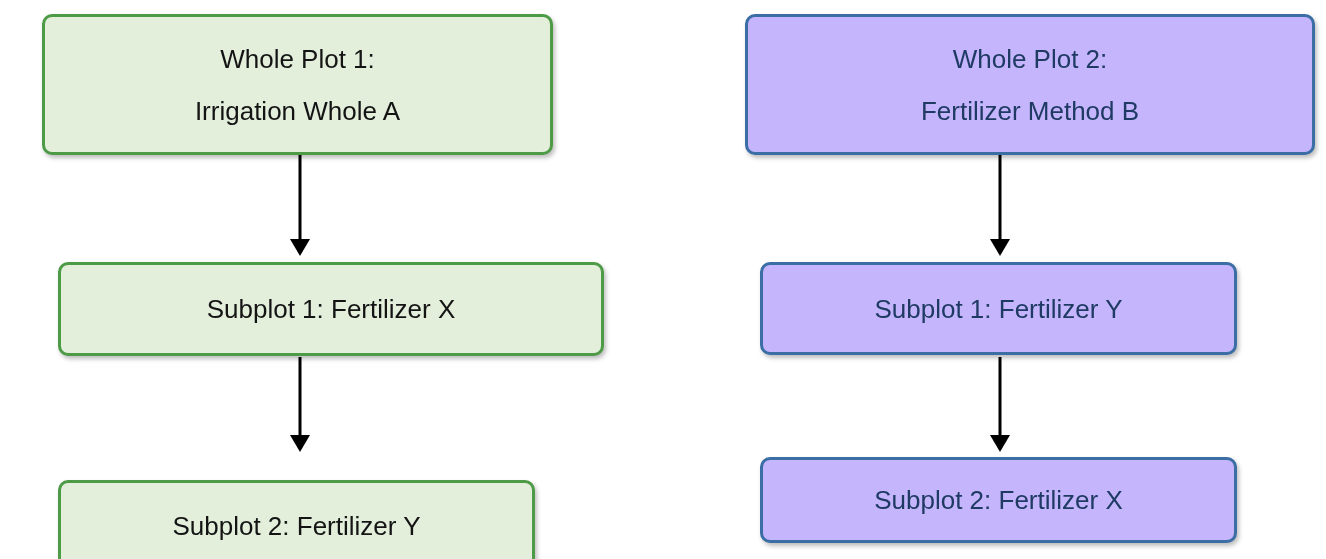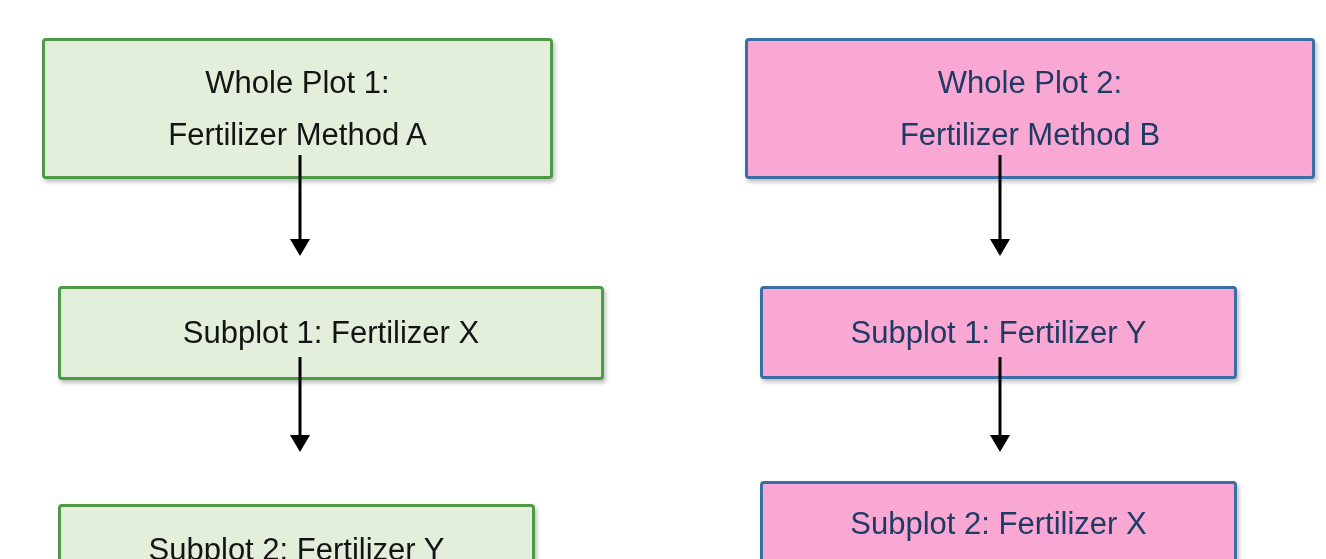--- a/index.html
+++ b/index.html
@@ -11,37 +11,36 @@
     position: relative;
     width: 1326px;
     height: 559px;
     background: #ffffff;
     overflow: hidden;
     font-family: "Liberation Sans", "DejaVu Sans", sans-serif;
   }
   .box {
     position: absolute;
     box-sizing: border-box;
-    border-radius: 4px;
+    border-radius: 10px;
     display: flex;
     align-items: center;
     justify-content: center;
     text-align: center;
-    font-size: 31px;
+    font-size: 26px;
     box-shadow: 2px 3px 4px rgba(110,110,110,0.45);
-    margin-top: 24px;
   }
   .box .label { line-height: 52px; }
   .green {
     background: #e3efdb;
     border: 3px solid #4e9b47;
     color: #141414;
   }
   .blue {
-    background: #f9a8d4;
+    background: #c4b5fd;
     border: 3px solid #3a6ea5;
     color: #1f3a63;
   }
   
   .b-l1 { left: 42px;  top: 14px;  width: 511px; height: 141px; }
   .b-l2 { left: 58px;  top: 262px; width: 546px; height: 94px;  }
   .b-l3 { left: 58px;  top: 480px; width: 477px; height: 92px;  }
   .b-r1 { left: 745px; top: 14px;  width: 570px; height: 141px; }
   .b-r2 { left: 760px; top: 262px; width: 477px; height: 93px;  }
   .b-r3 { left: 760px; top: 457px; width: 477px; height: 86px;  }
@@ -76,21 +75,21 @@
   .a-r2 { left: 989px; top: 357px; height: 95px;  }
 </style>
 </head>
 <body>
 
 <div class="canvas">
 
   <div class="box green b-l1">
     <div class="label">
       <span>Whole Plot 1:</span><br>
-      <span>Fertilizer Method A</span>
+      <span>Irrigation Whole A</span>
     </div>
   </div>
 
   <div class="arrow a-l1">
     <div class="shaft"></div>
     <div class="head"></div>
   </div>
 
   <div class="box green b-l2">
     <div class="label">Subplot 1: Fertilizer X</div>

